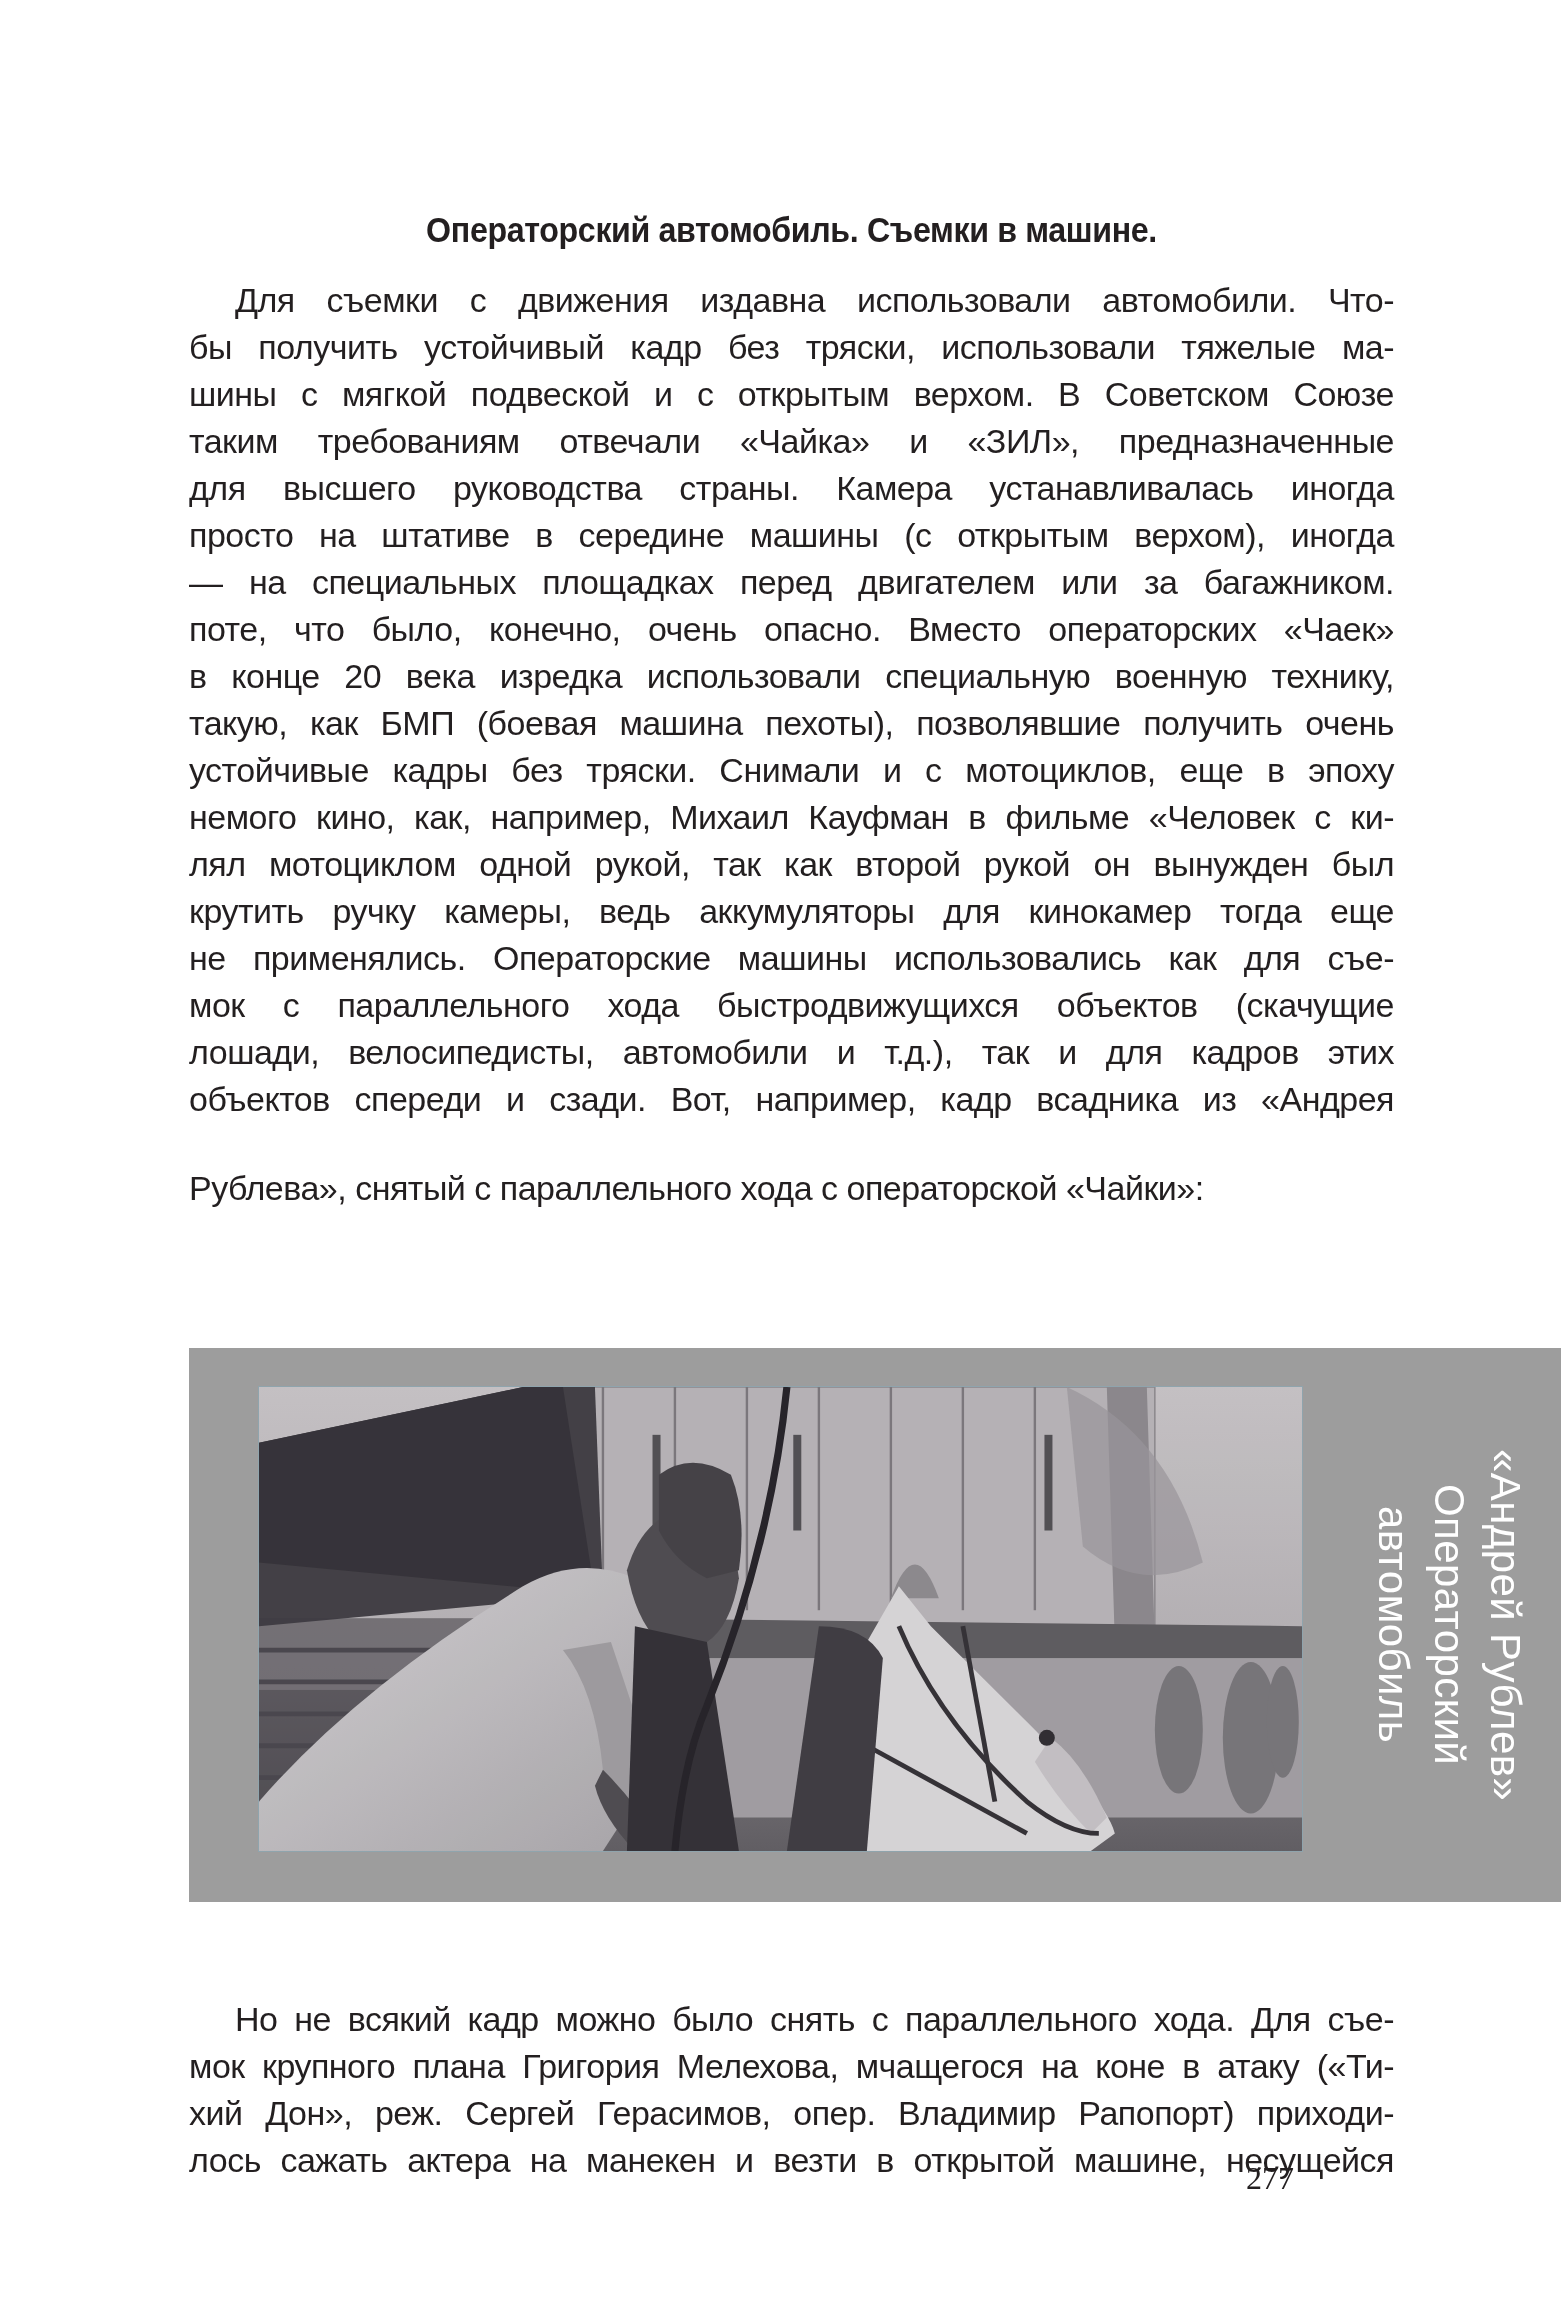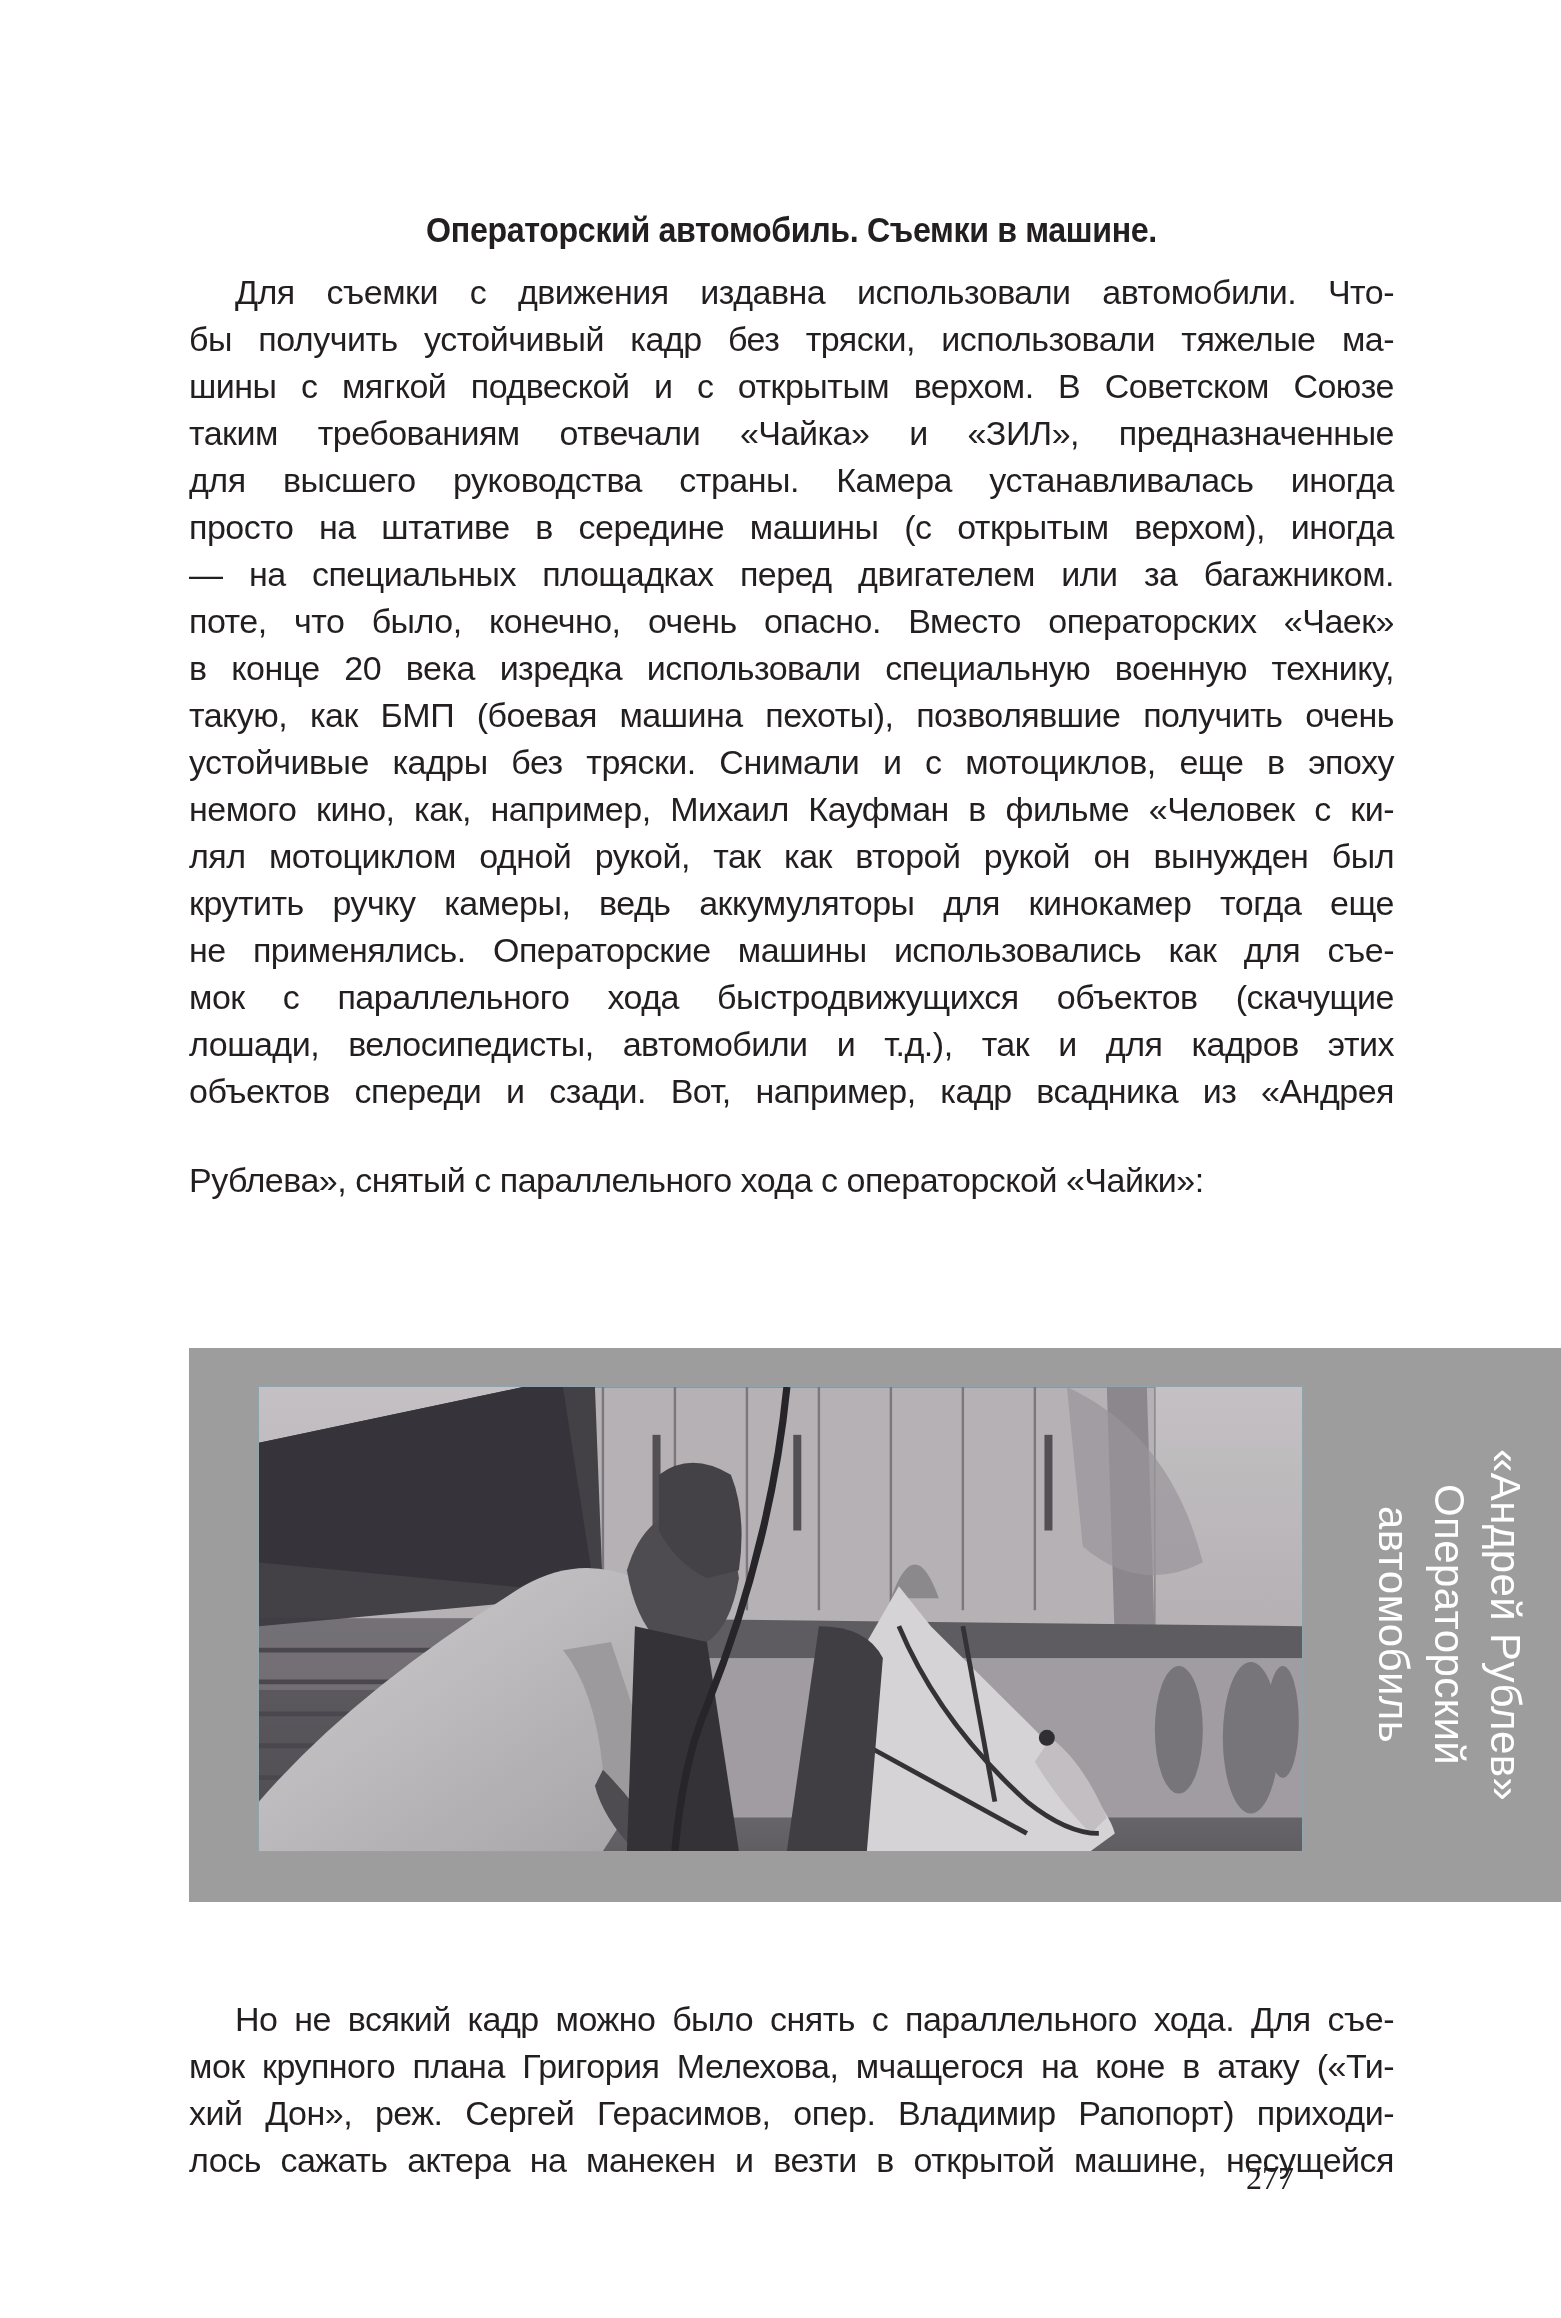--- a/index.html
+++ b/index.html
@@ -46,21 +46,21 @@
     overflow: visible;
     height: 47px;
   }
   .para .line.last {
     text-align-last: left;
     margin-top: 42px;
   }
   .para .line.indent {
     padding-left: 46px;
   }
-  #para-1 { top: 269px; }
+  #para-1 { top: 277px; }
   #para-2 { top: 1996px; }
 
   .figure-band {
     position: absolute;
     left: 189px;
     top: 1348px;
     width: 1372px;
     height: 554px;
     background: #9d9d9d;
   }

